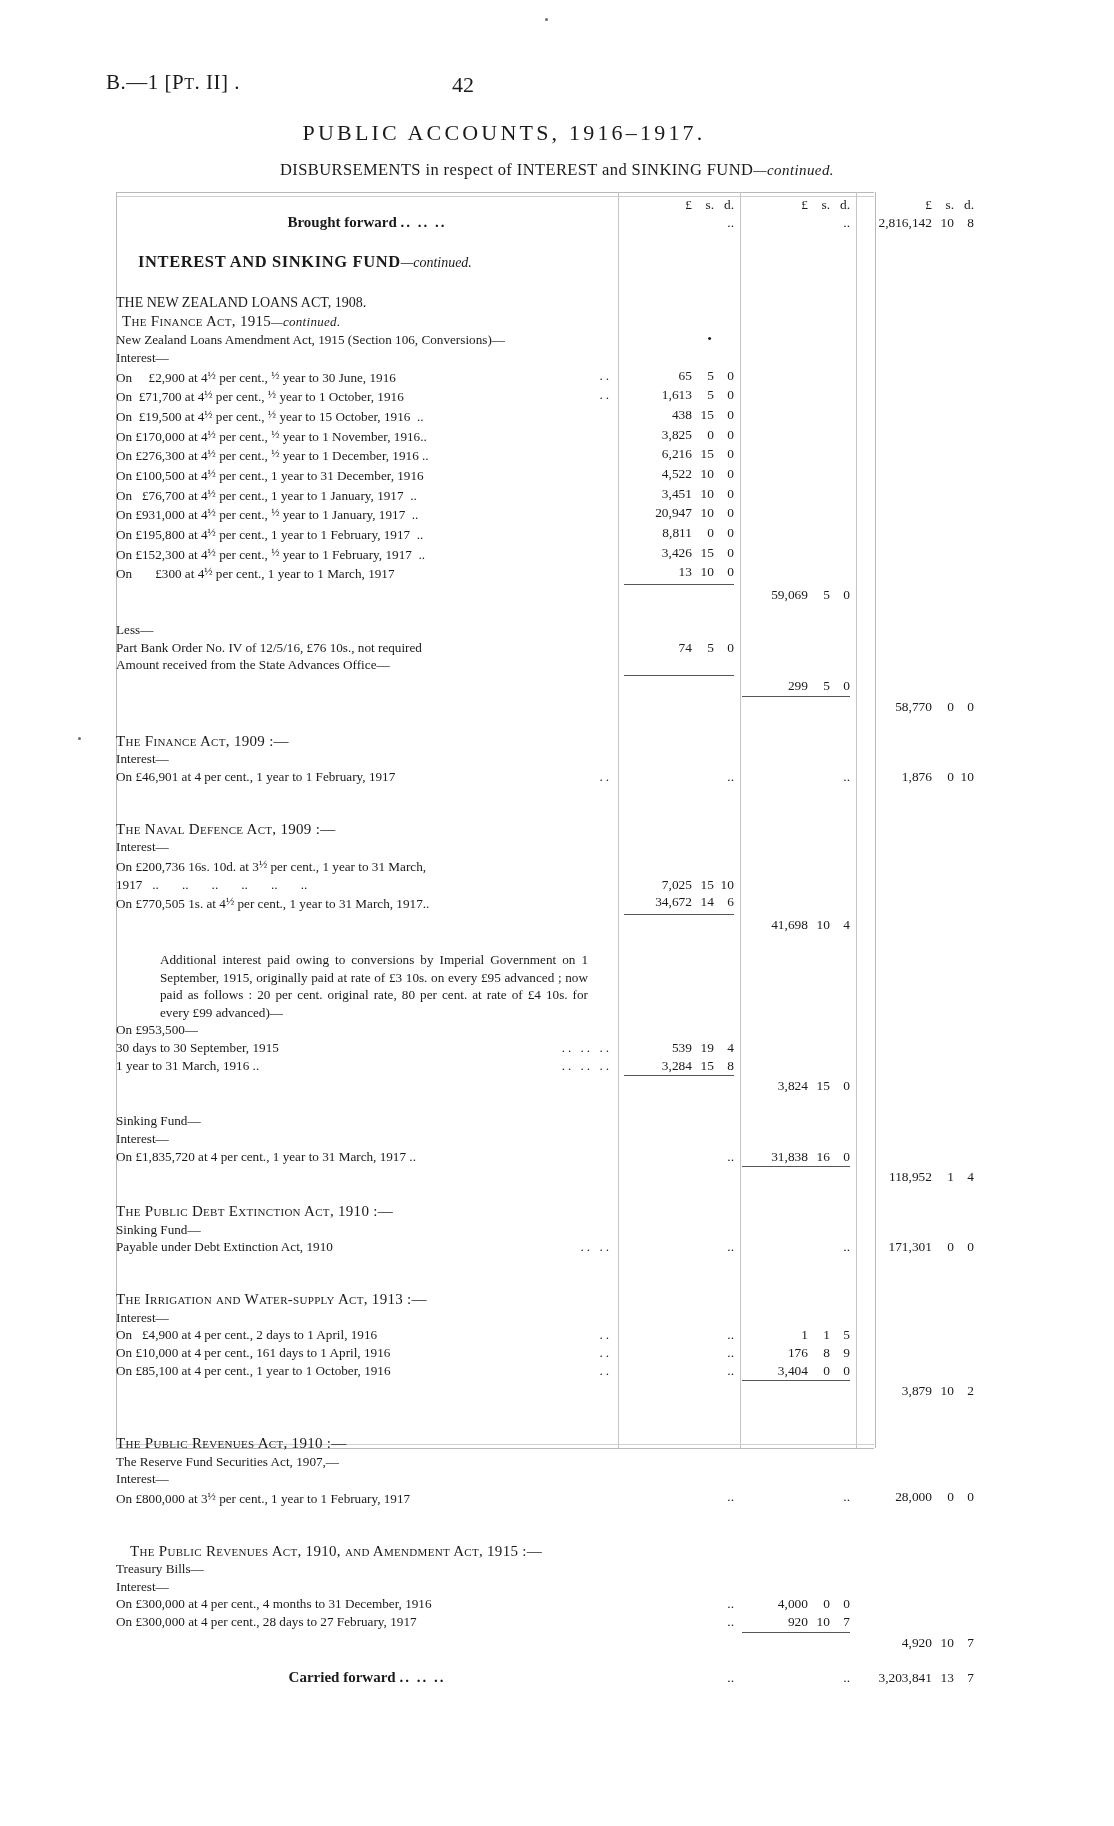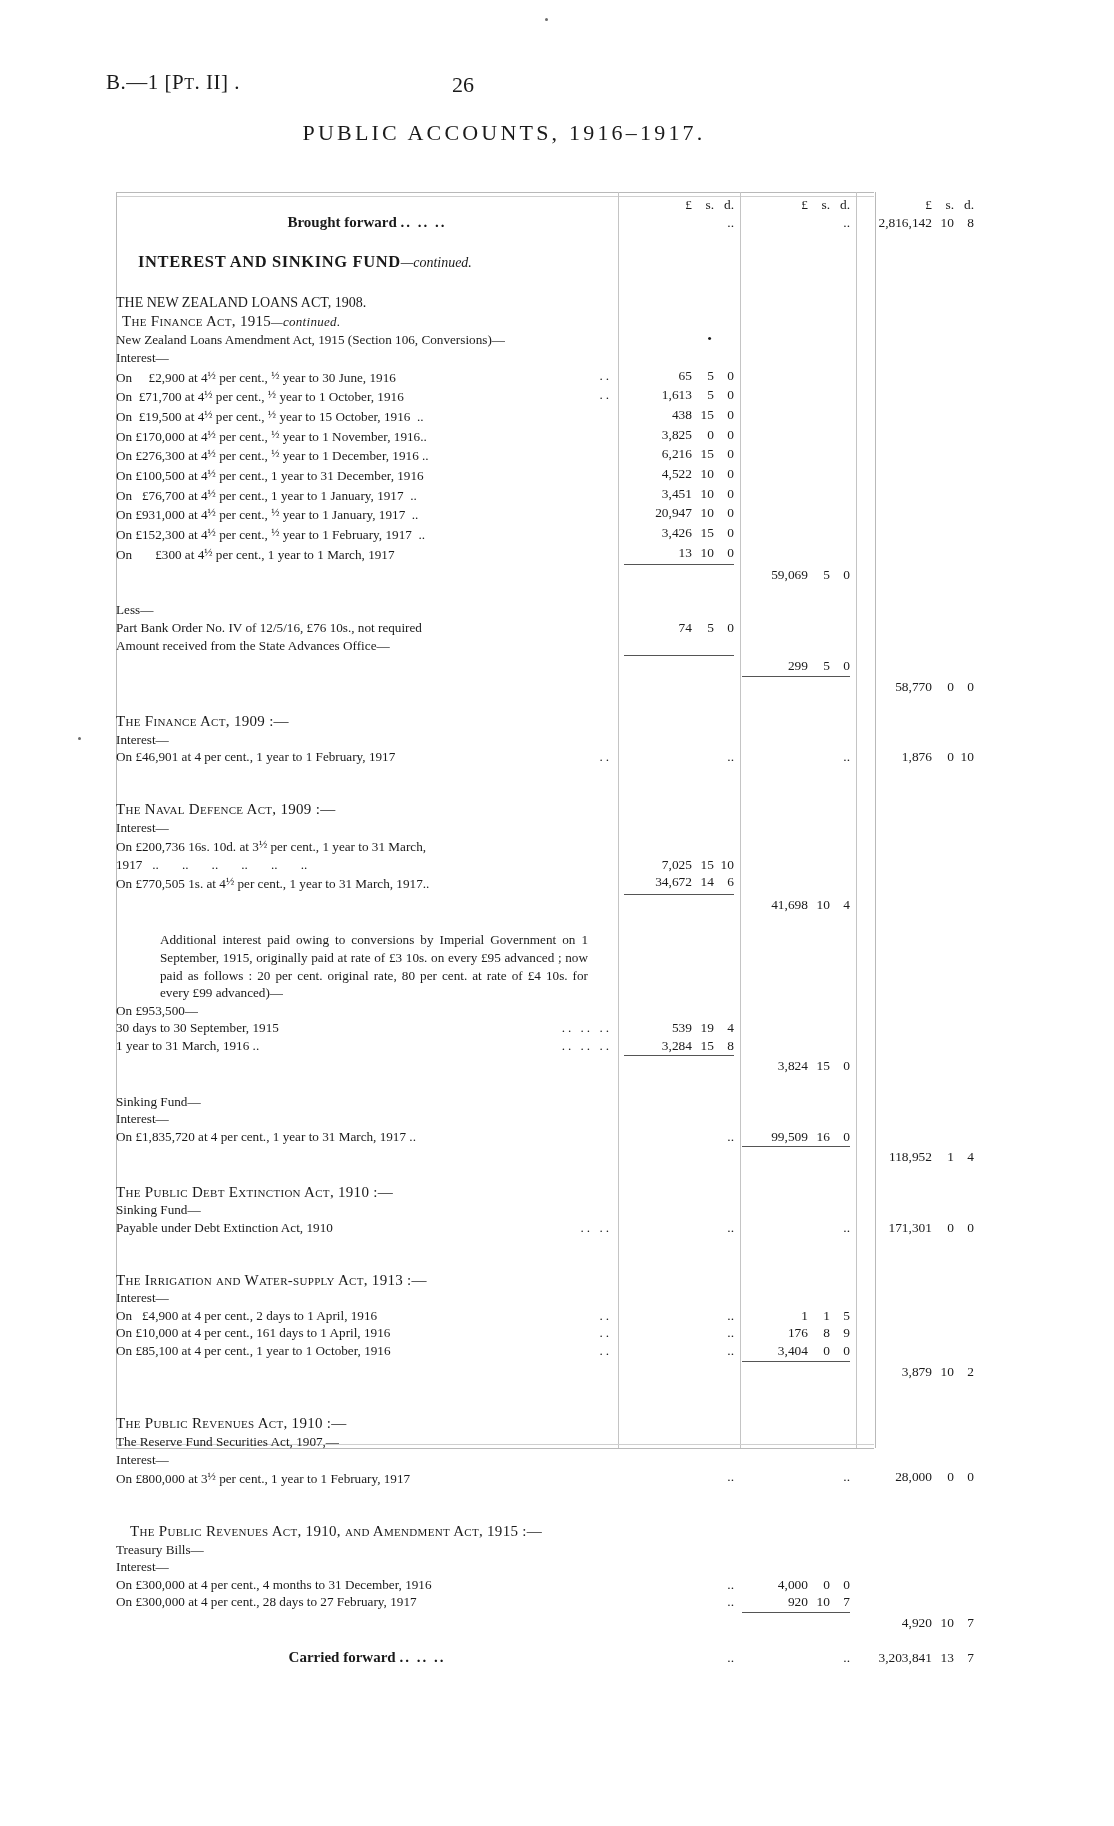--- a/index.html
+++ b/index.html
@@ -113,22 +113,25 @@
 <body>
 
 <div class="page">
 
   <div class="dot" style="left:545px; top:18px;"></div>
   <div class="dot" style="left:78px; top:737px;"></div>
 
   <div class="doc-id">
     <span>B.—1 [P</span><span class="sc">T</span><span>. II] .</span>
   </div>
-  <div class="folio">26</div>
+  <div class="folio">42</div>
   <div class="title">PUBLIC  ACCOUNTS,  1916–1917.</div>
+  <div class="subtitle">
+    <span>DISBURSEMENTS in respect of INTEREST and SINKING FUND</span><i>—continued.</i>
+  </div>
 
   <div class="rule-top"></div>
   <div class="rule-top2"></div>
   <div class="frame"></div>
   <div class="vsep c1"></div>
   <div class="vsep c2"></div>
   <div class="vsep c3"></div>
   <div class="rule-bot"></div>
   <div class="rule-bot2"></div>
 
@@ -255,20 +258,26 @@
       <td></td>
             <td></td>
     </tr>
     <tr class="ln">
       <td class="desc i3 nowrap">On £931,000 at 4<span class="frac">½</span> per cent., <span class="frac">½</span> year to 1 January, 1917&nbsp;&nbsp;..</td>
       <td class="num cA"><span class="m"><span class="p">20,947</span><span class="s">10</span><span class="d">0</span></span></td>
       <td></td>
             <td></td>
     </tr>
     <tr class="ln">
+      <td class="desc i3 nowrap">On £195,800 at 4<span class="frac">½</span> per cent., 1 year to 1 February, 1917&nbsp;&nbsp;..</td>
+      <td class="num cA"><span class="m"><span class="p">8,811</span><span class="s">0</span><span class="d">0</span></span></td>
+      <td></td>
+            <td></td>
+    </tr>
+    <tr class="ln">
       <td class="desc i3 nowrap">On £152,300 at 4<span class="frac">½</span> per cent., <span class="frac">½</span> year to 1 February, 1917&nbsp;&nbsp;..</td>
       <td class="num cA"><span class="m"><span class="p">3,426</span><span class="s">15</span><span class="d">0</span></span></td>
       <td></td>
             <td></td>
     </tr>
     <tr class="ln">
       <td class="desc i3 nowrap">On&nbsp;&nbsp;&nbsp;&nbsp;&nbsp;&nbsp;&nbsp;£300 at 4<span class="frac">½</span> per cent., 1 year to 1 March, 1917</td>
       <td class="num cA"><span class="m"><span class="p">13</span><span class="s">10</span><span class="d">0</span></span></td>
       <td></td>
             <td></td>
@@ -456,21 +465,21 @@
     </tr>
     <tr class="ln">
       <td class="desc i2">Interest—</td>
       <td></td>
             <td></td>
             <td></td>
     </tr>
     <tr class="ln">
       <td class="desc i3">On £1,835,720 at 4 per cent., 1 year to 31 March, 1917 ..</td>
       <td class="num cA">..</td>
-      <td class="num cB"><span class="m"><span class="p">99,509</span><span class="s">16</span><span class="d">0</span></span></td>
+      <td class="num cB"><span class="m"><span class="p">31,838</span><span class="s">16</span><span class="d">0</span></span></td>
       <td></td>
     </tr>
     <tr class="ln">
       <td class="desc"></td>
             <td></td>
       <td class="num cB">
               <span class="ul" style="margin-left:8px;"></span>
             </td>
       <td class="num cC" style="padding-top:3px;">
         <span class="m"><span class="p">118,952</span><span class="s">1</span><span class="d">4</span></span>

